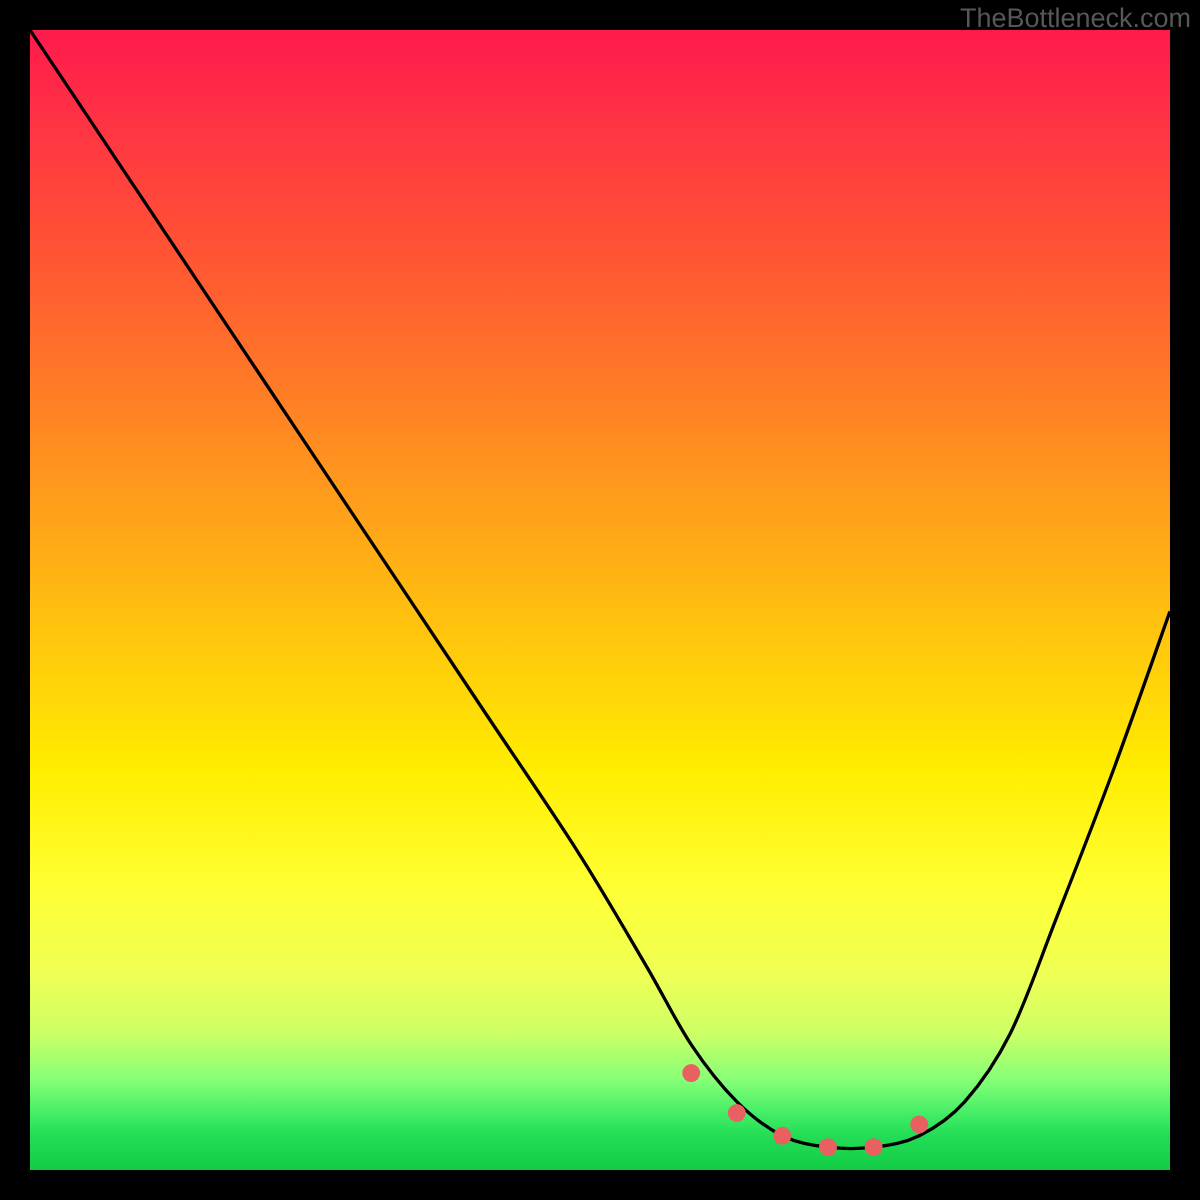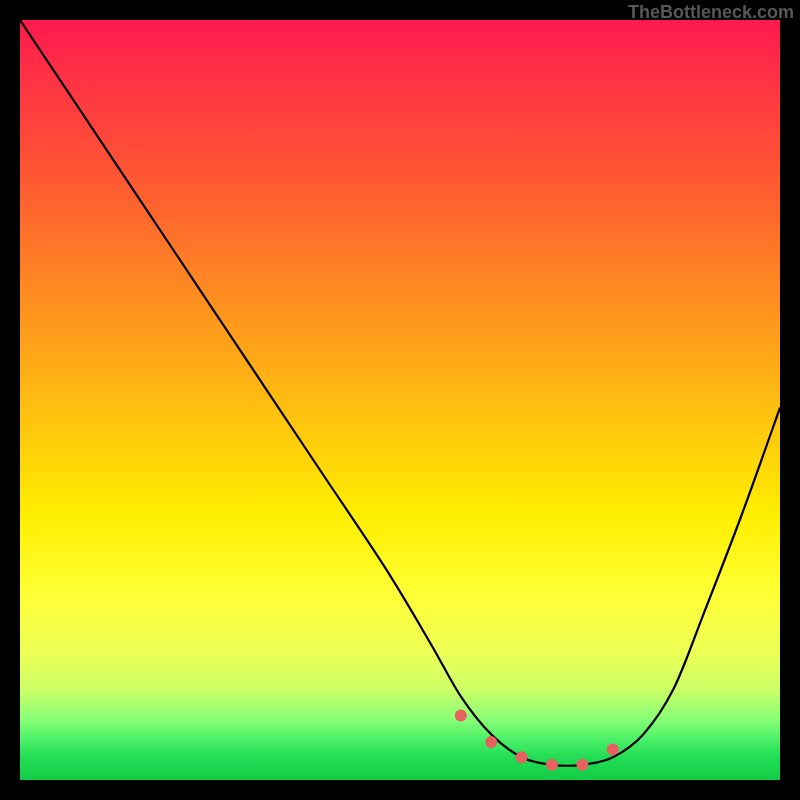--- a/index.html
+++ b/index.html
@@ -31,21 +31,21 @@
       #22dd55 97%,
       #11cc44 100%
     );
   }
   .watermark {
     position: absolute;
     top: 2px;
     right: 6px;
     font-family: Arial, sans-serif;
     font-size: 18px;
-    font-weight: 700;
+    font-weight: 400;
     color: #575757;
     z-index: 10;
   }
   svg.curve {
     position: absolute;
     left: 0;
     top: 0;
     width: 760px;
     height: 760px;
     z-index: 5;

